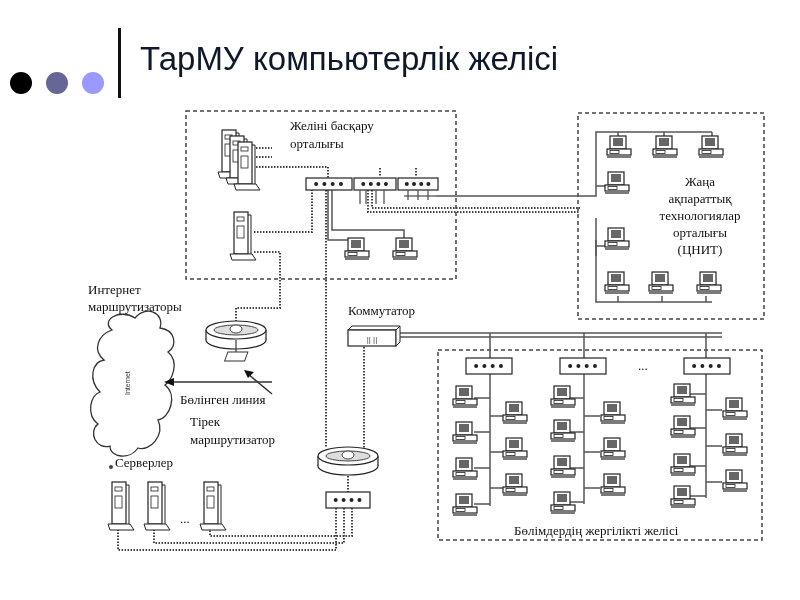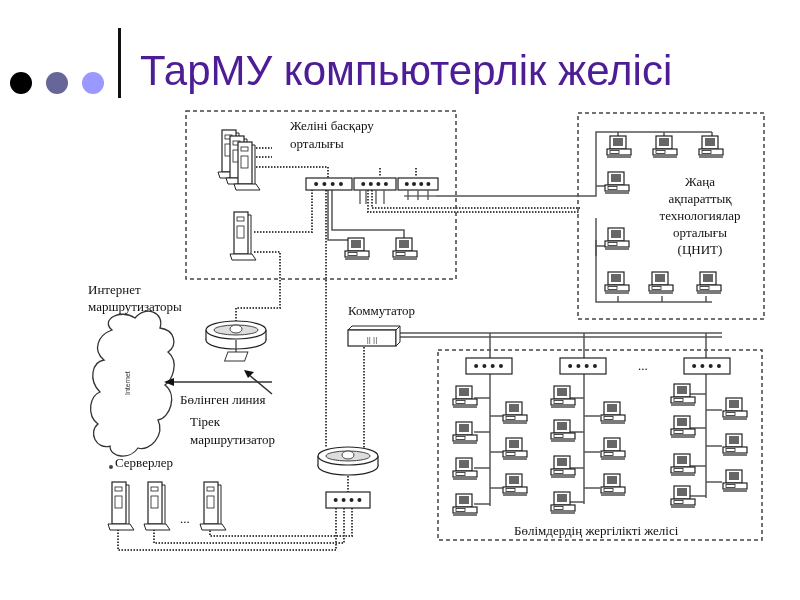--- a/index.html
+++ b/index.html
@@ -1,19 +1,19 @@
 <!DOCTYPE html>
 <html><head>
 <meta charset="utf-8">
 <style>
   html,body{margin:0;padding:0;background:#fff;}
   body{width:800px;height:600px;position:relative;overflow:hidden;font-family:"Liberation Sans",sans-serif;}
   .dot{position:absolute;width:22px;height:22px;border-radius:50%;top:72px;}
   .vbar{position:absolute;left:118px;top:28px;width:3px;height:70px;background:#111;}
-  .title{position:absolute;left:140px;top:40px;font-size:42px;color:#4c1d95;font-family:"Liberation Sans",sans-serif;margin-top:7px;}
+  .title{position:absolute;left:140px;top:40px;font-size:33px;color:#0f172a;font-family:"Liberation Sans",sans-serif;}
   svg{position:absolute;left:0;top:0;}
   .lbl{font-family:"Liberation Serif",serif;font-size:13px;fill:#111;}
 </style>
 </head>
 <body>
 
 <div class="dot" style="left:10px;background:#000;"></div>
 <div class="dot" style="left:46px;background:#666699;"></div>
 <div class="dot" style="left:82px;background:#9999ff;"></div>
 <div class="vbar"></div>

